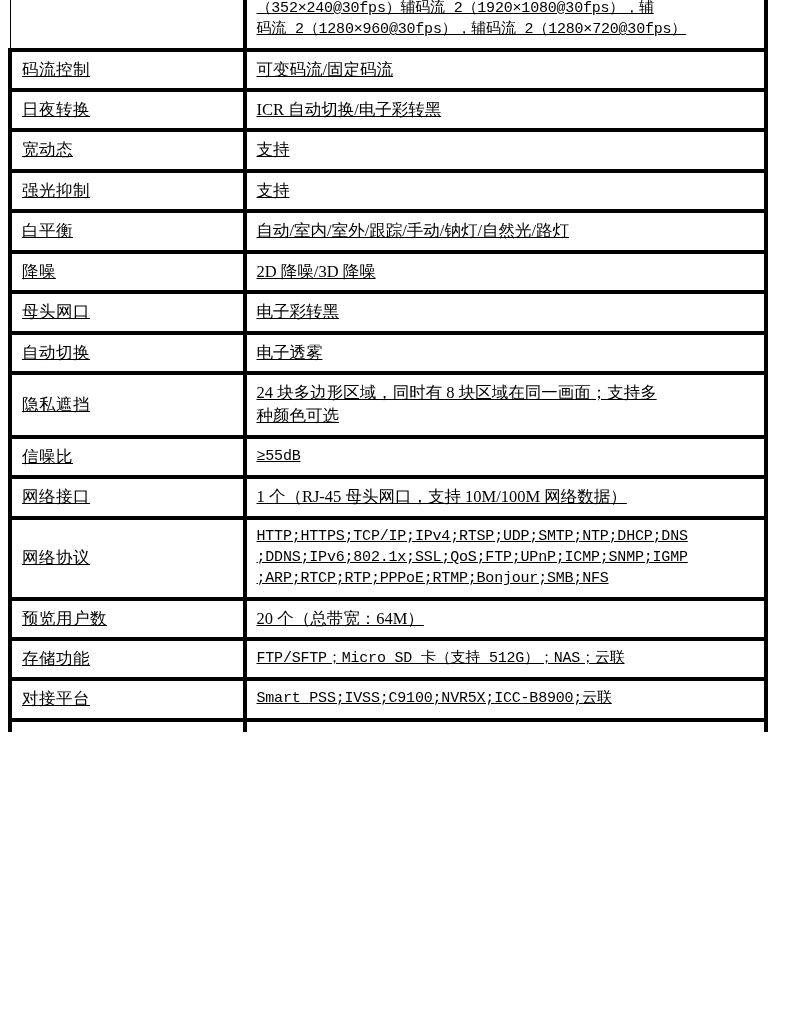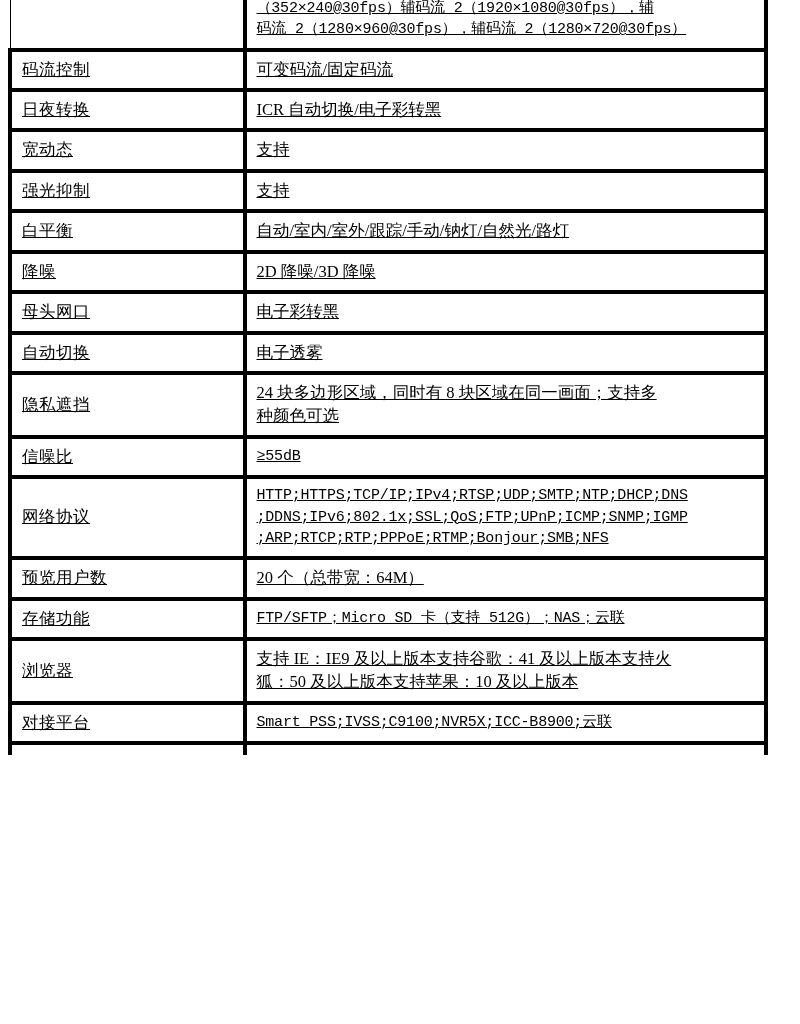--- a/index.html
+++ b/index.html
@@ -156,20 +156,26 @@
         </td>
       </tr>
 
       <tr>
         <td class="label">信噪比</td>
         <td class="value">
           <span class="line mono">≥55dB</span>
         </td>
       </tr>
 
+      <tr>
+        <td class="label">网络接口</td>
+        <td class="value">
+          <span class="line">1 个（RJ-45 母头网口，支持 10M/100M 网络数据）</span>
+        </td>
+      </tr>
 
       <tr>
         <td class="label">网络协议</td>
         <td class="value">
           <span class="line mono wrap">HTTP;HTTPS;TCP/IP;IPv4;RTSP;UDP;SMTP;NTP;DHCP;DNS</span>
           <span class="line mono wrap">;DDNS;IPv6;802.1x;SSL;QoS;FTP;UPnP;ICMP;SNMP;IGMP</span>
           <span class="line mono wrap">;ARP;RTCP;RTP;PPPoE;RTMP;Bonjour;SMB;NFS</span>
         </td>
       </tr>
 
@@ -181,27 +187,20 @@
         </td>
       </tr>
 
       <tr>
         <td class="label">存储功能</td>
         <td class="value">
           <span class="line mono">FTP/SFTP；Micro SD 卡（支持 512G）；NAS；云联</span>
         </td>
       </tr>
 
-      <tr>
-        <td class="label">浏览器</td>
-        <td class="value">
-          <span class="line">支持 IE：IE9 及以上版本支持谷歌：41 及以上版本支持火</span>
-          <span class="line">狐：50 及以上版本支持苹果：10 及以上版本</span>
-        </td>
-      </tr>
 
       <tr>
         <td class="label">对接平台</td>
         <td class="value">
           <span class="line mono">Smart PSS;IVSS;C9100;NVR5X;ICC-B8900;云联</span>
         </td>
       </tr>
 
       <tr class="lastclip">
         <td class="label"></td>

